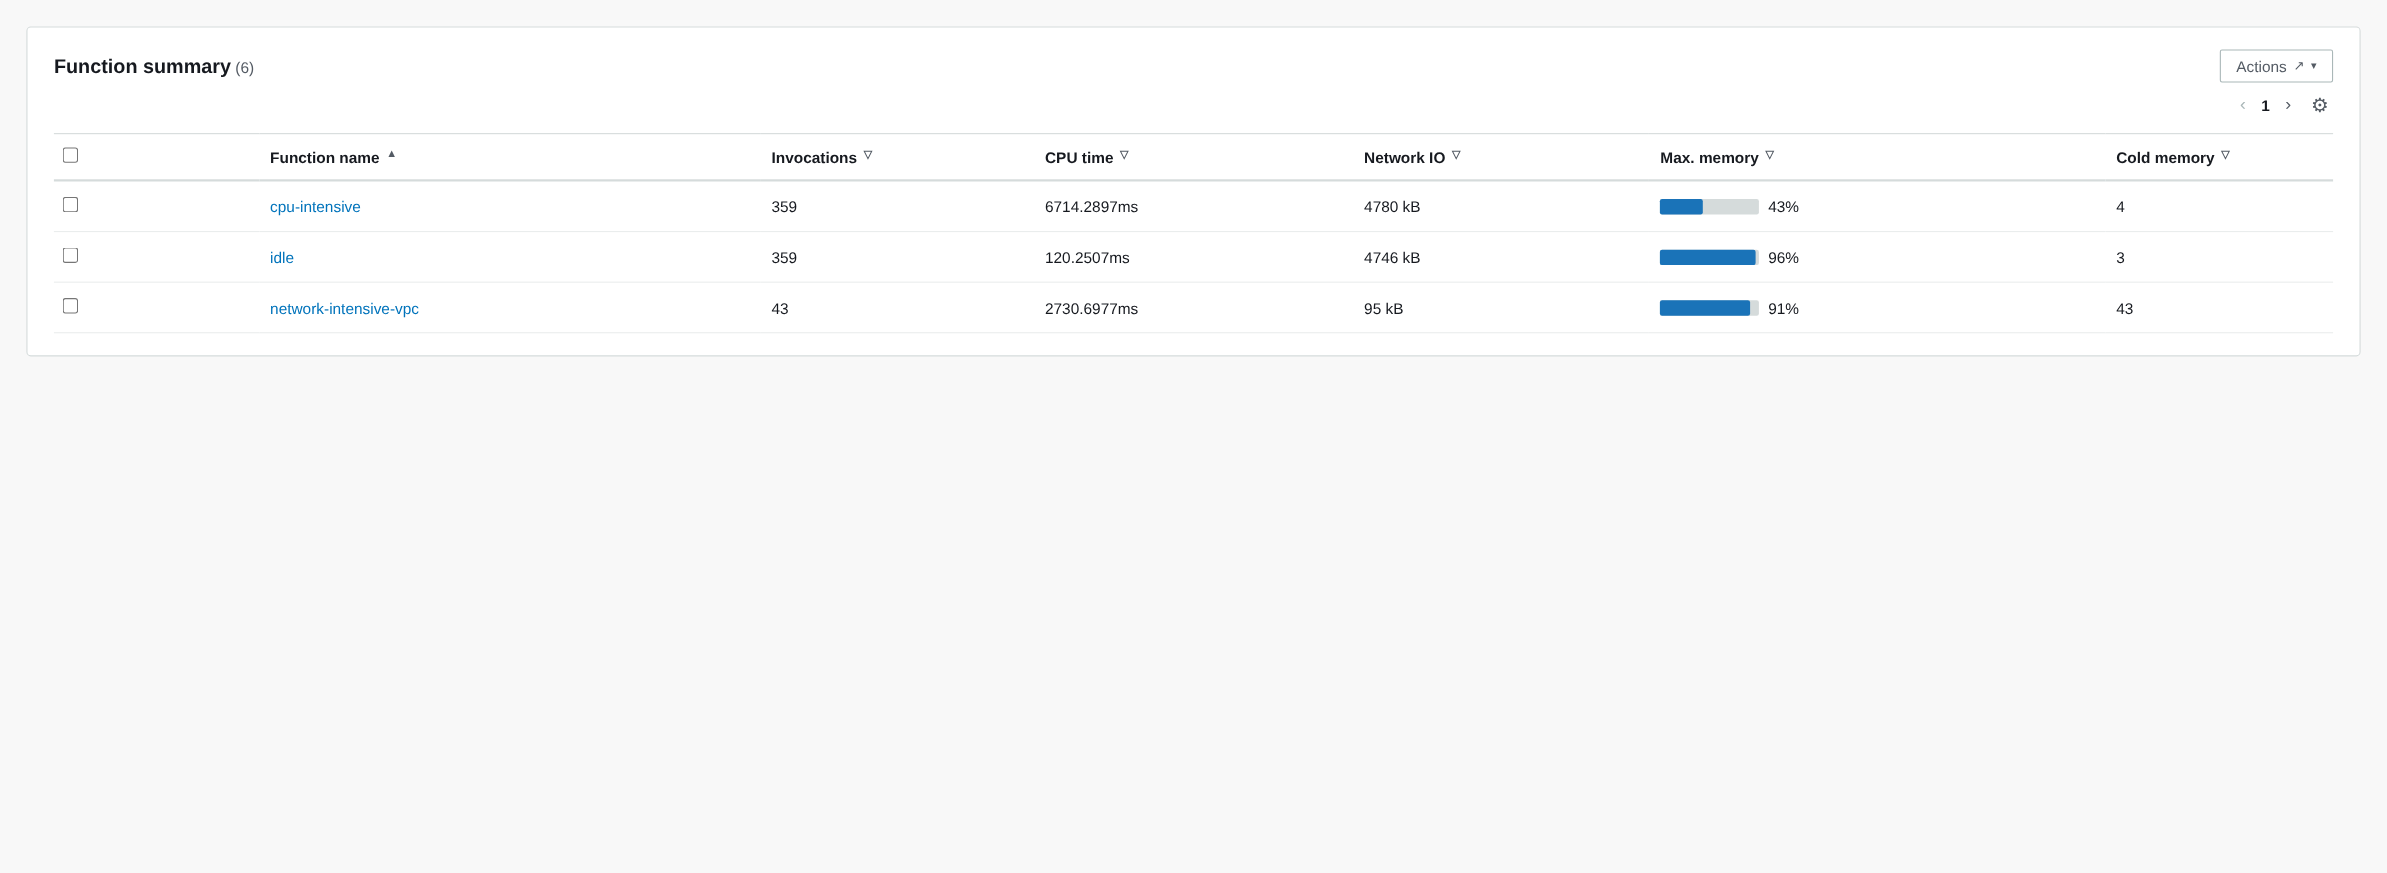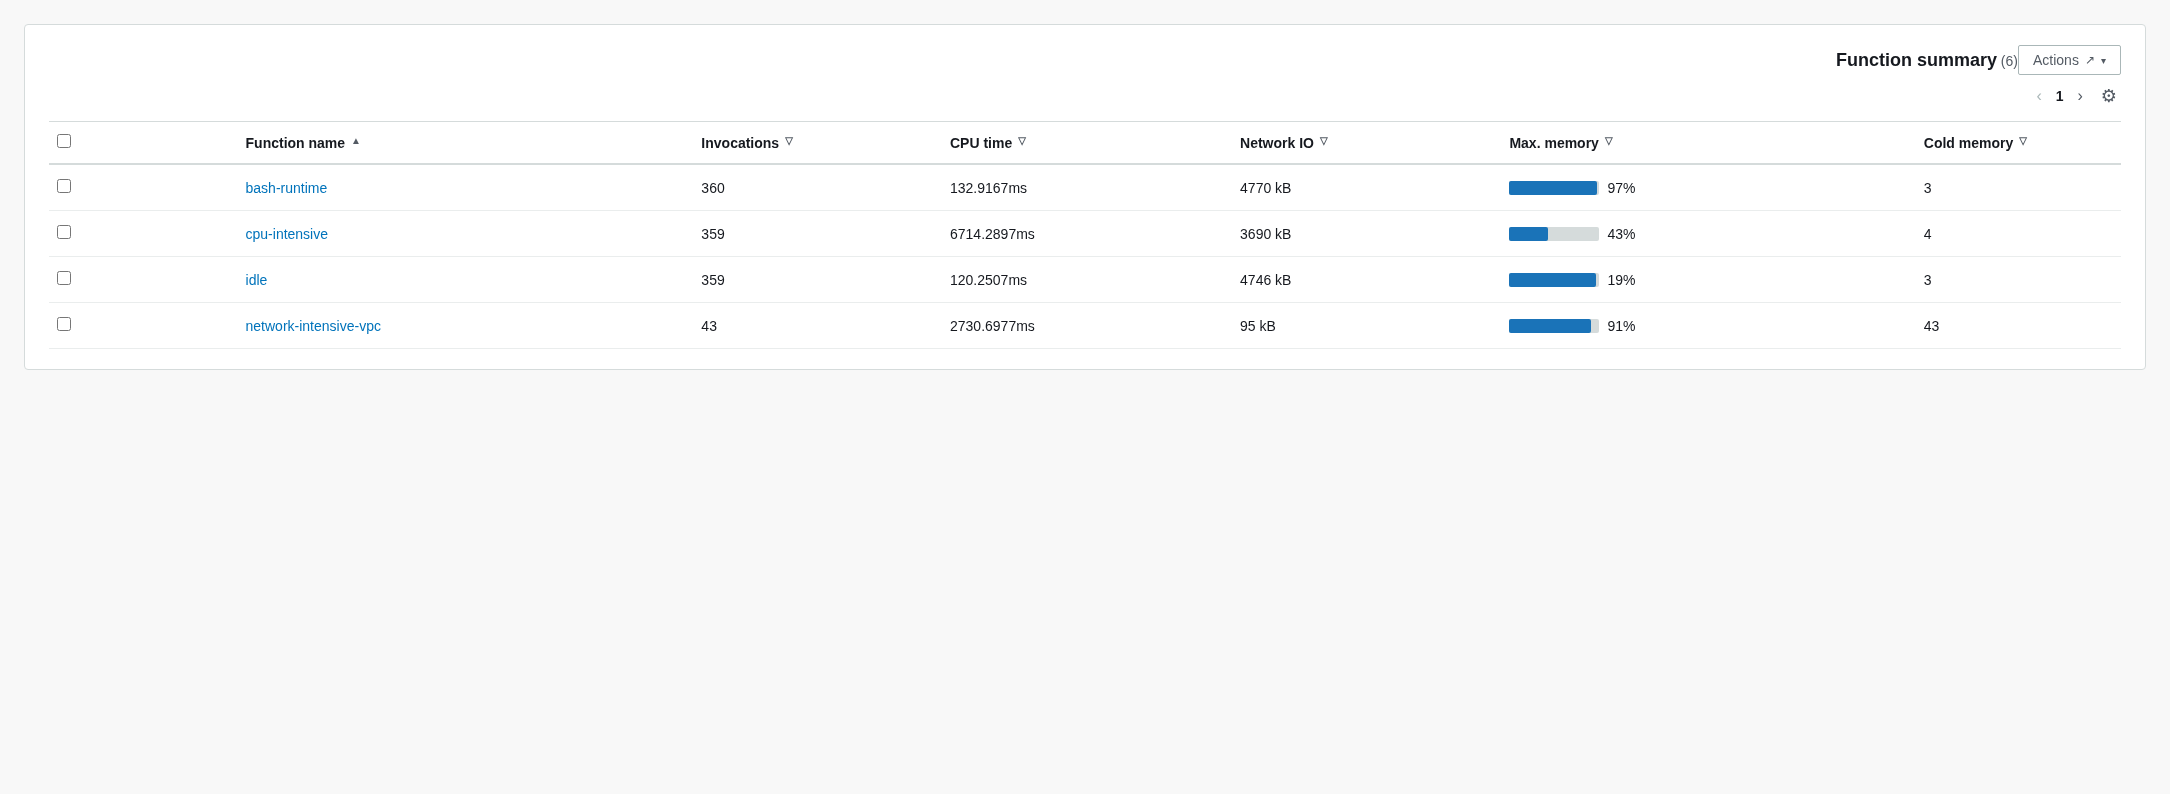--- a/index.html
+++ b/index.html
@@ -12,21 +12,21 @@
     }
     .card {
       background: #fff;
       border: 1px solid #d5dbdb;
       border-radius: 4px;
       padding: 20px 24px;
     }
     .header-row {
       display: flex;
       align-items: center;
-      justify-content: flex-end;
+      justify-content: space-between;
       margin-bottom: 8px;
     }
     .title {
       font-size: 18px;
       font-weight: 700;
       color: #16191f;
     }
     .title-count {
       font-weight: 400;
       color: #545b64;
@@ -218,50 +218,30 @@
         <th class="col-cold">
           <div class="col-inner">
             <span>Cold memory</span>
             <span class="sort-icon">▽</span>
           </div>
         </th>
       </tr>
     </thead>
     <tbody id="table-body">
 
-    <tr>
-    <td class="checkbox-col">
-      <input type="checkbox" style="">
-    </td>
-    <td class="col-fn">
-      <a class="fn-link">bash-runtime</a>
-    </td>
-    <td class="col-inv">360</td>
-    <td class="col-cpu">132.9167ms</td>
-    <td class="col-net">4770 kB</td>
-    <td class="col-mem">
-      <div class="memory-cell">
-        <div class="bar-container">
-          <div class="bar-fill" style="width:97%"></div>
-        </div>
-        <span class="pct-label">97%</span>
-      </div>
-    </td>
-    <td class="col-cold">3</td>
-  </tr>
         <tr>
     <td class="checkbox-col">
       <input type="checkbox" style="">
     </td>
     <td class="col-fn">
       <a class="fn-link">cpu-intensive</a>
     </td>
     <td class="col-inv">359</td>
     <td class="col-cpu">6714.2897ms</td>
-    <td class="col-net">3690 kB</td>
+    <td class="col-net">4780 kB</td>
     <td class="col-mem">
       <div class="memory-cell">
         <div class="bar-container">
           <div class="bar-fill" style="width:43%"></div>
         </div>
         <span class="pct-label">43%</span>
       </div>
     </td>
     <td class="col-cold">4</td>
   </tr>
@@ -273,21 +253,21 @@
       <a class="fn-link">idle</a>
     </td>
     <td class="col-inv">359</td>
     <td class="col-cpu">120.2507ms</td>
     <td class="col-net">4746 kB</td>
     <td class="col-mem">
       <div class="memory-cell">
         <div class="bar-container">
           <div class="bar-fill" style="width:96%"></div>
         </div>
-        <span class="pct-label">19%</span>
+        <span class="pct-label">96%</span>
       </div>
     </td>
     <td class="col-cold">3</td>
   </tr>
         <tr>
     <td class="checkbox-col">
       <input type="checkbox" style="">
     </td>
     <td class="col-fn">
       <a class="fn-link">network-intensive-vpc</a>

